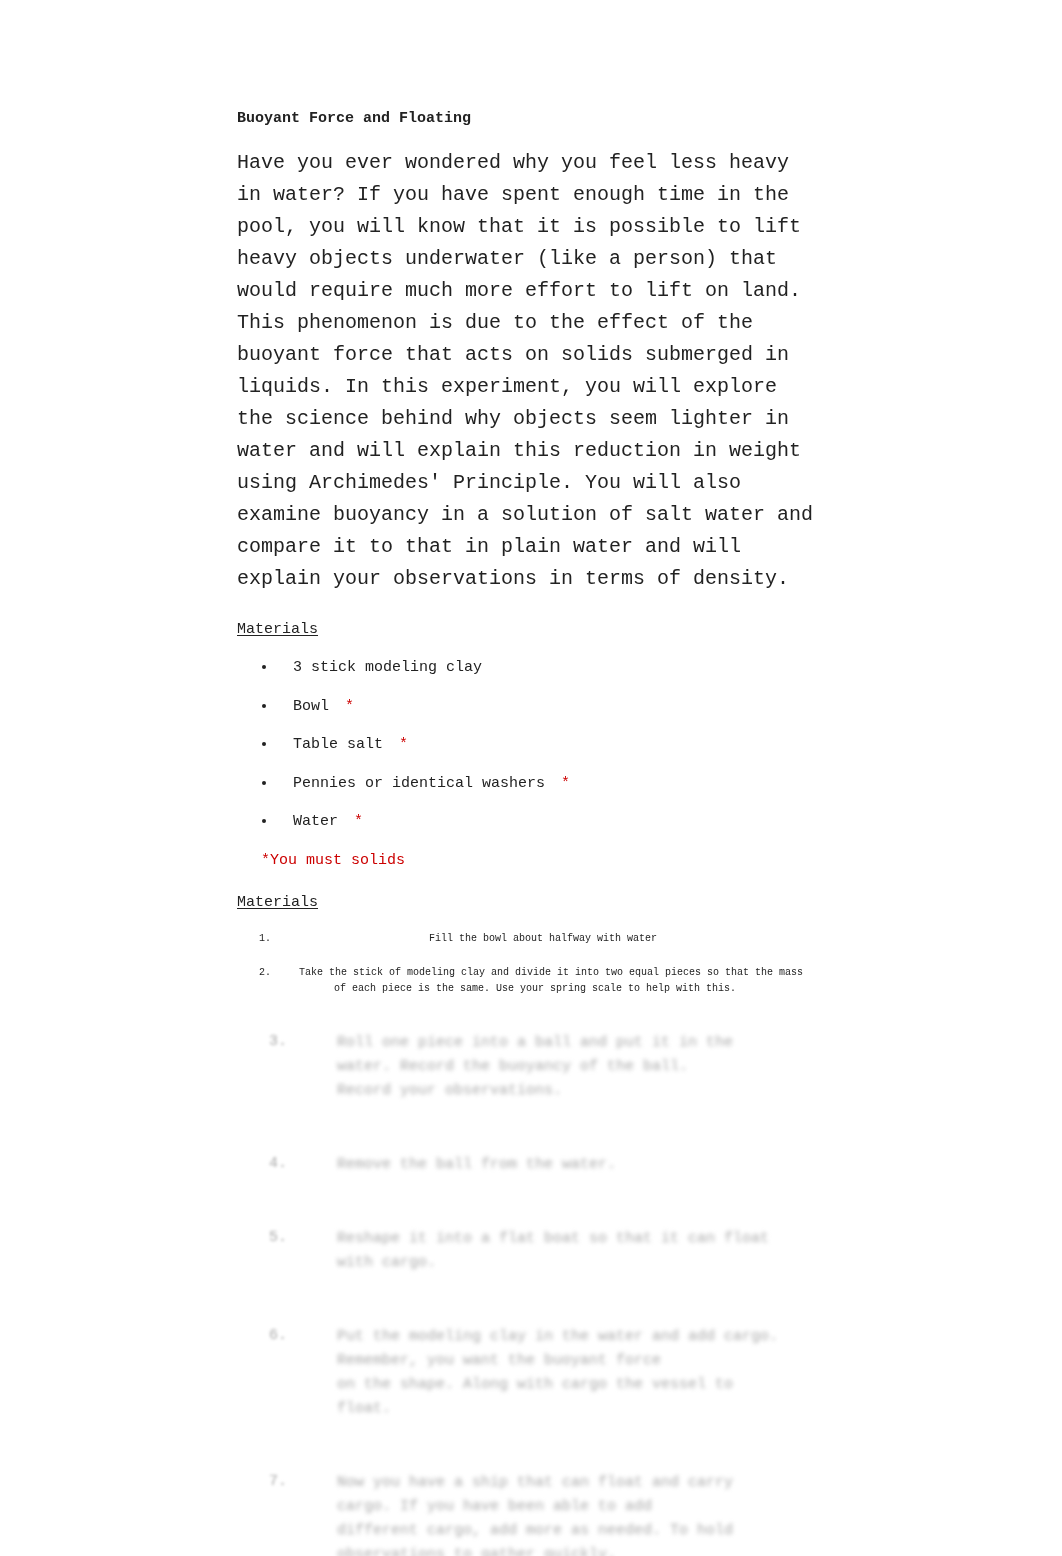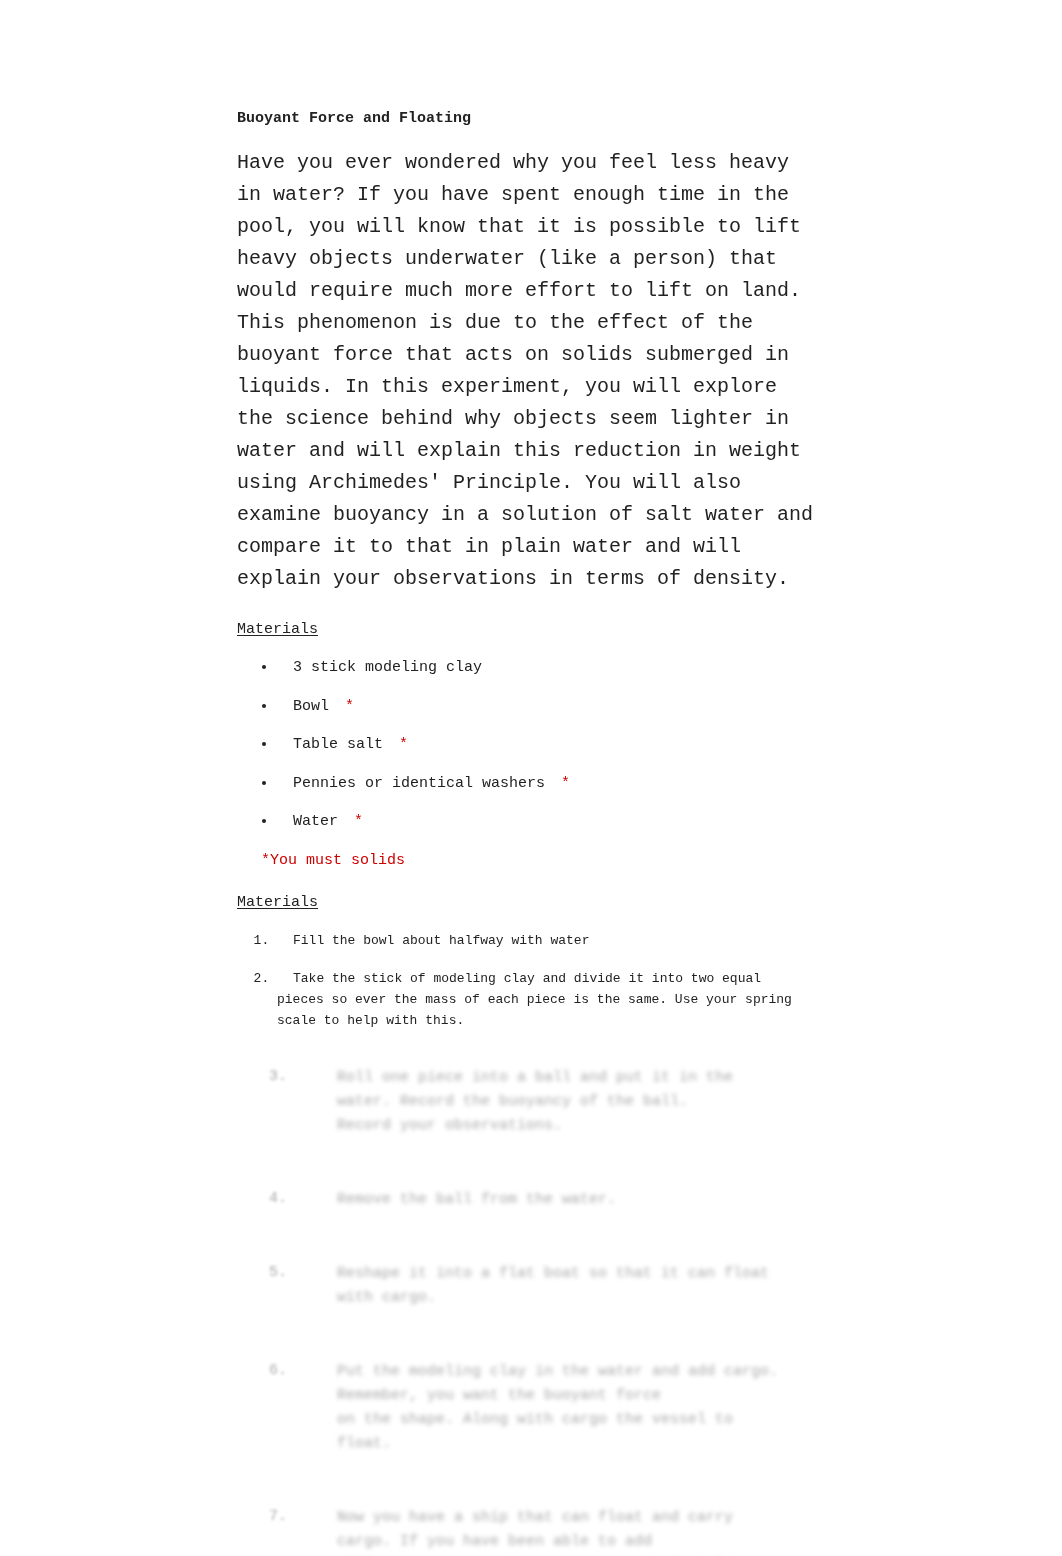--- a/index.html
+++ b/index.html
@@ -71,22 +71,23 @@
       text-underline-offset: 2px;
     }
 
     .procedure-list {
       list-style: decimal;
       margin-left: 40px;
     }
 
     .procedure-list li {
       margin-bottom: 18px;
-      font-size: 13px;
+      font-size: 10px;
       line-height: 1.6;
+      text-align: center;
     }
 
     .blurred-section {
       margin-top: 10px;
     }
 
     .blurred-row {
       display: flex;
       margin-bottom: 18px;
     }
@@ -135,21 +136,21 @@
 
   <div class="red-note" style="color:#cc0000;">*You must solids</div>
 
   <p class="procedure-heading">Materials</p>
 
   <ol class="procedure-list">
     <li>
       <span>Fill the bowl about halfway with water</span>
     </li>
     <li>
-      <span>Take the stick of modeling clay and divide it into two equal pieces so ever the mass of each piece is the same. Use your spring scale to help with this.</span>
+      <span>Take the stick of modeling clay and divide it into two equal pieces so that the mass of each piece is the same. Use your spring scale to help with this.</span>
     </li>
   </ol>
 
   <div class="blurred-section">
 
     <div class="blurred-row">
       <div class="num">3.</div>
       <div class="content">
         Roll one piece into a ball and put it in the water. Record the buoyancy of the ball.<br>
         Record your observations.

